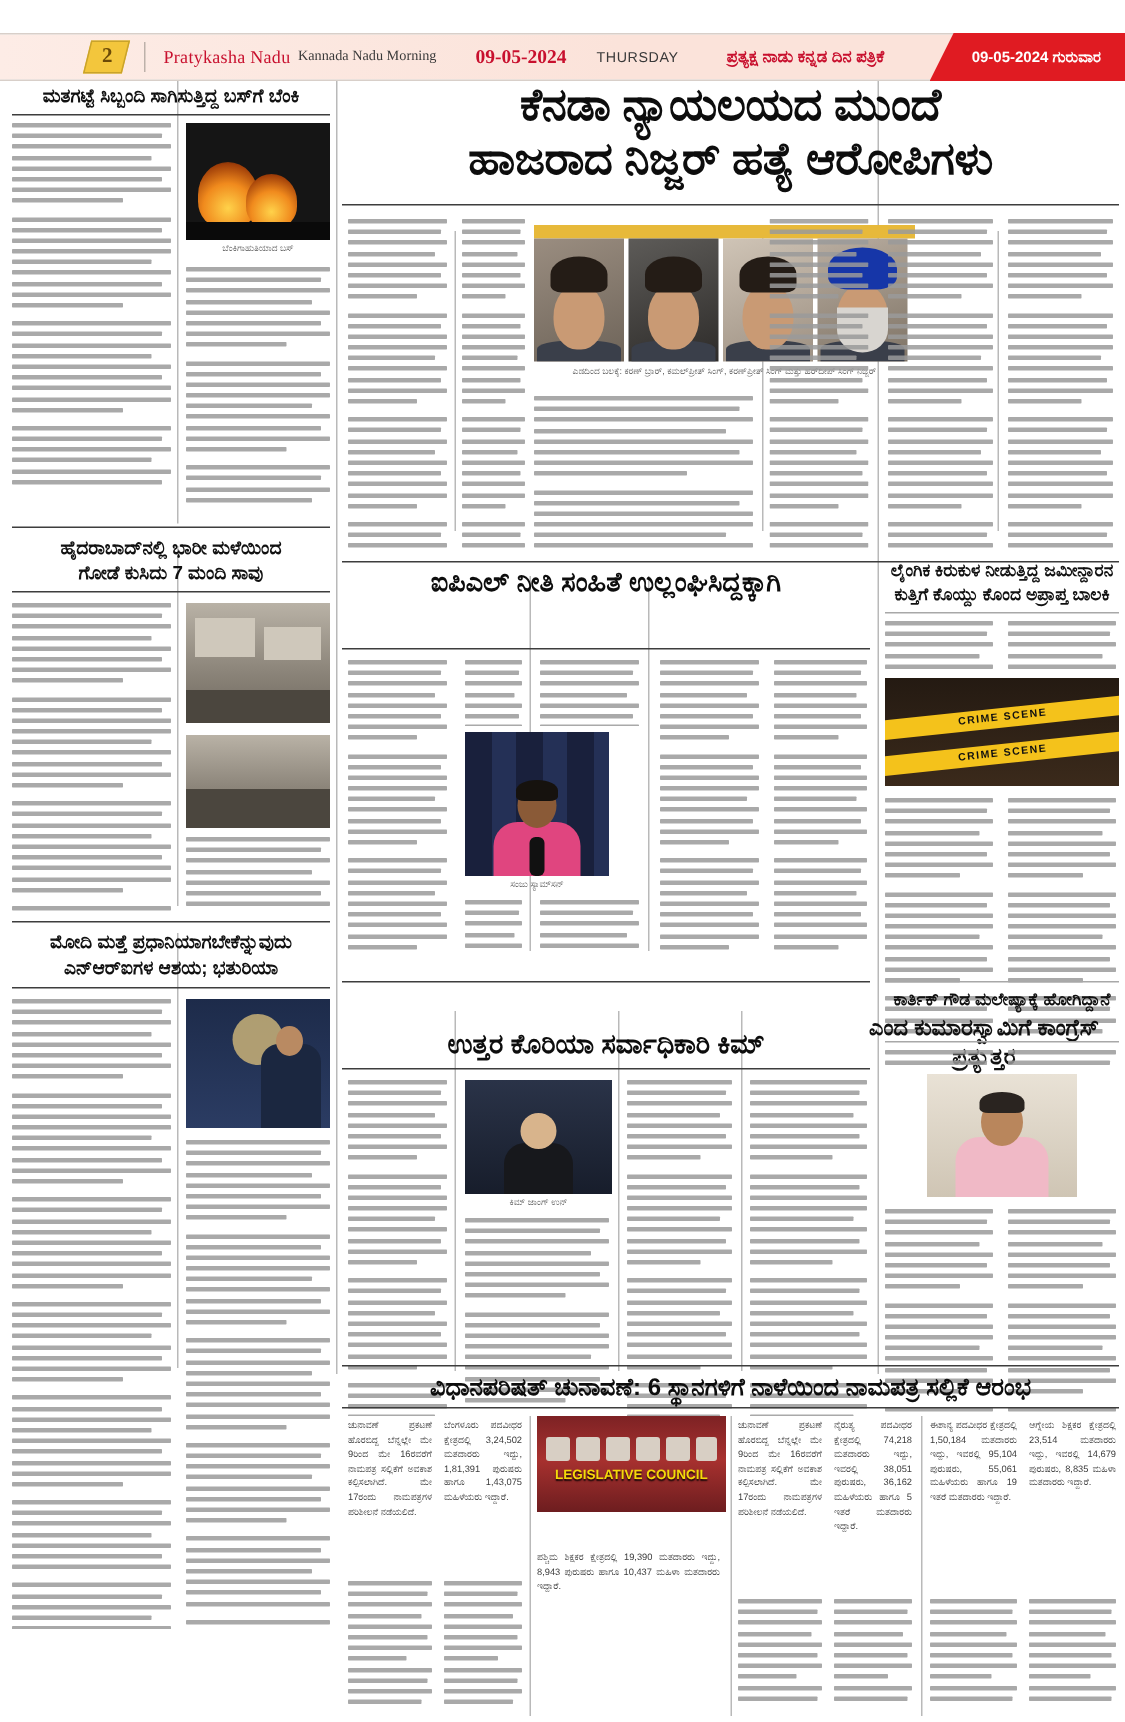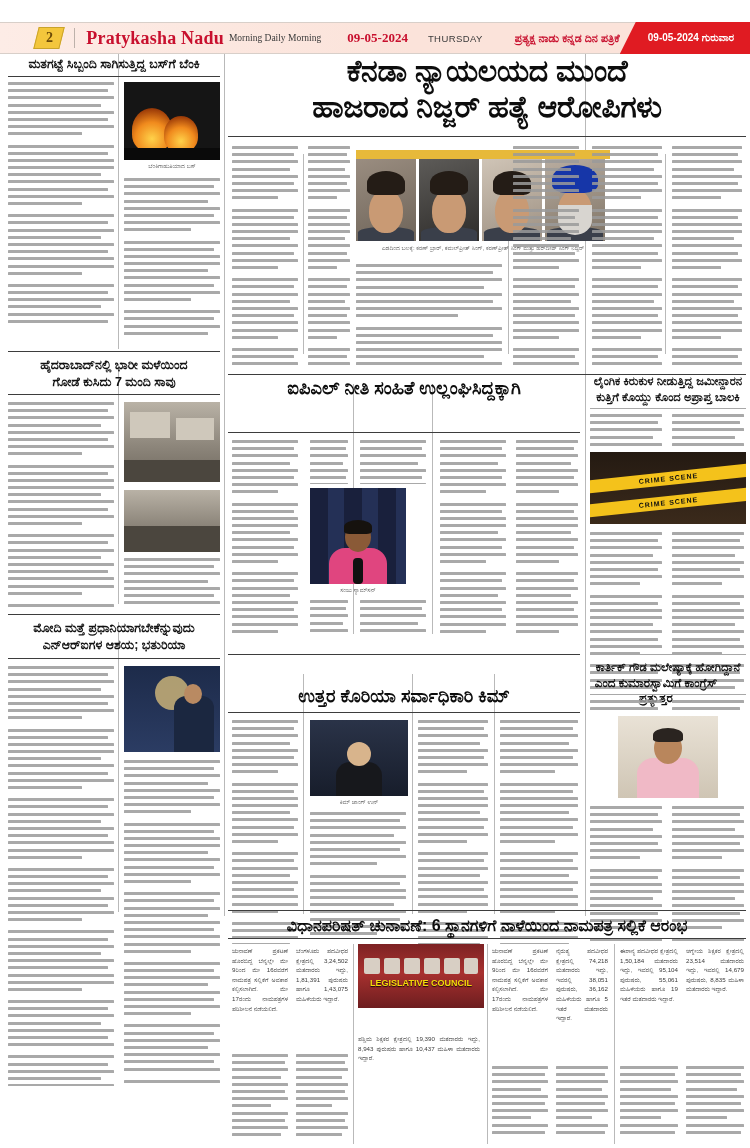--- a/index.html
+++ b/index.html
@@ -28,21 +28,21 @@
     transform:skewX(-14deg);
     display:flex; align-items:center; justify-content:center;
     font-size:14px; font-weight:bold; color:#6b4a07;
     font-family:"Liberation Serif", serif;
     flex:0 0 auto;
   }
   .logo-badge span { transform:skewX(14deg); }
   .mast-sep { width:1px; height:20px; background:#bdb1aa; margin:0 12px; }
   .paper-name {
     font-family:"Liberation Serif", serif;
-    font-weight:bold; font-size:18px; color:#c8102e; letter-spacing:.2px;
+    font-weight:normal; font-size:12px; color:#c8102e; letter-spacing:.2px;
     white-space:nowrap;
   }
   .paper-tag {
     font-size:9.5px; color:#3a3a3a; margin-left:5px; white-space:nowrap;
     font-family:"Liberation Serif", serif;
   }
   .mast-date {
     font-family:"Liberation Serif", serif;
     font-weight:bold; font-size:13px; color:#c8102e; margin-left:26px; white-space:nowrap;
   }
@@ -200,21 +200,21 @@
 </head>
 <body>
 
 <div class="masthead">
   <div class="masthead-left-pad"></div>
   <div class="logo-badge">
     <span>2</span>
   </div>
   <div class="mast-sep"></div>
   <div class="paper-name">Pratykasha Nadu</div>
-  <div class="paper-tag">Morning Daily Morning</div>
+  <div class="paper-tag">Kannada Nadu Morning</div>
   <div class="mast-date">09-05-2024</div>
   <div class="mast-day">THURSDAY</div>
   <div class="mast-kn">ಪ್ರತ್ಯಕ್ಷ ನಾಡು ಕನ್ನಡ ದಿನ ಪತ್ರಿಕೆ</div>
   <div class="mast-red-tab">09-05-2024 ಗುರುವಾರ</div>
 </div>
 
 <div class="page">
 
   <div class="vrule" style="left:224px; top:0; height:862px;"></div>
   <div class="vrule" style="left:585px; top:0; height:862px;"></div>
@@ -1064,21 +1064,21 @@
     <div class="tline s4"></div>
     <div class="para-gap"></div>
     <div class="tline s1"></div>
       <div class="tline s2"></div>
       <div class="tline s1"></div>
       <div class="tline s3"></div>
 
   </div>
 
   <div class="kn-head" style="position:absolute; left:590px; top:606px; width:156px; font-size:11.5px;">ಕಾರ್ತಿಕ್ ಗೌಡ ಮಲೇಷ್ಯಾಕ್ಕೆ ಹೋಗಿದ್ದಾನೆ</div>
-  <div class="kn-head" style="position:absolute; left:578px; top:622px; width:156px; font-size:12px;">ಎಂದ ಕುಮಾರಸ್ವಾಮಿಗೆ ಕಾಂಗ್ರೆಸ್ ಪ್ರತ್ಯುತ್ತರ</div>
+  <div class="kn-head" style="position:absolute; left:578px; top:622px; width:156px; font-size:15px;">ಎಂದ ಕುಮಾರಸ್ವಾಮಿಗೆ ಕಾಂಗ್ರೆಸ್ ಪ್ರತ್ಯುತ್ತರ</div>
   <div class="hrule thin" style="left:590px; top:640px; width:156px;"></div>
 
   <div class="photo pink" style="left:618px; top:662px; width:100px; height:82px;">
     <div class="shirt"></div>
     <div class="hd2"></div>
     <div class="hr2"></div>
   </div>
 
   <div class="body-col" style="left:590px; top:646px; width:72px; height:14px;">
     <div class="tline s1"></div>

